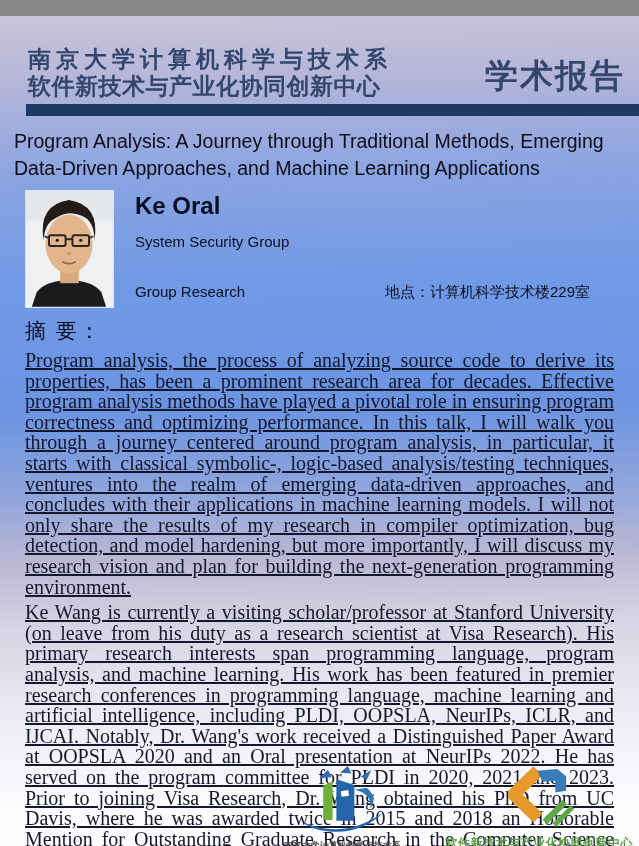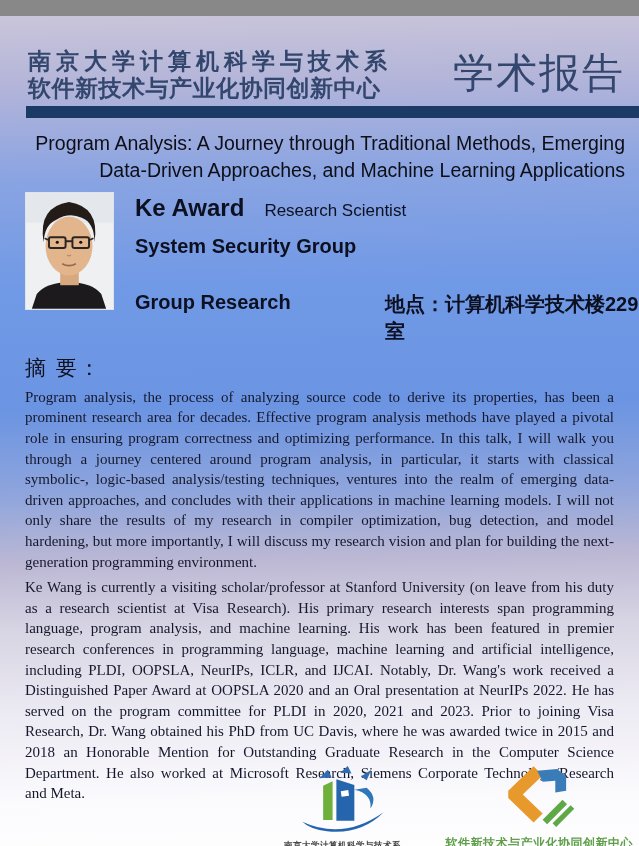--- a/index.html
+++ b/index.html
@@ -21,42 +21,43 @@
       #edebf3 82%,
       #fbfafd 92%,
       #ffffff 100%);
     font-family:"Liberation Sans", sans-serif;
     color:#101322;
   }
   
   .top { display:flex; justify-content:space-between; align-items:flex-end; padding:30px 14px 0 28px; }
   .org-line1 { font-size:23px; font-weight:bold; letter-spacing:5px; color:#33466e; line-height:1.18; }
   .org-line2 { font-size:23px; font-weight:bold; letter-spacing:0.5px; color:#33466e; line-height:1.18; }
-  .badge { font-size:41px; font-weight:normal; letter-spacing:2px; color:#33466e; padding-bottom:1px; }
+  .badge { font-size:33px; font-weight:bold; letter-spacing:2px; color:#33466e; padding-bottom:1px; }
   .rule { height:12px; background:#1b3a66; margin:4px 0 0 26px; }
   
-  .title { font-size:19.5px; font-weight:400; color:#0e0e16; text-align:right; line-height:1.38; padding:12px 14px 0; }
+  .title { font-size:19.5px; font-weight:400; color:#0e0e16; text-align:left; line-height:1.38; padding:12px 14px 0; }
   
   .speaker { display:flex; margin:8px 0 0 25px; }
   .photo { width:89px; height:118px; flex:0 0 auto; border:1px solid #dfe4ec; background:linear-gradient(180deg,#e8ebee,#f6f7f8); }
   .photo svg { display:block; width:100%; height:100%; }
   .info { flex:1; margin-left:21px; padding-top:2px; }
   .name-row { display:flex; align-items:baseline; gap:20px; }
   .name { font-size:24px; font-weight:bold; color:#0c1020; }
   .role { font-size:17px; color:#0c1020; }
-  .grid-row { display:grid; grid-template-columns:250px 1fr; margin-top:13px; font-size:20px; color:#0c1020;font-weight:bold; }
+  .grid-row { display:grid; grid-template-columns:250px 1fr; margin-top:13px; font-size:15px; color:#0c1020; }
   .grid-row.second { margin-top:33px; }
   
   .sect-head { font-size:21px; font-weight:normal; color:#101020; margin:9px 0 0 25px; letter-spacing:2px; }
   .sect-body {
     margin:5px 25px 0 25px;
     font-family:"Liberation Serif", serif;
-    font-size:15px; line-height:20.6px;
+    font-size:20px; line-height:20.6px;
     text-align:justify;
     color:#15182c;
+    text-decoration:underline;
   }
   
   .logos { position:absolute; right:6px; bottom:4px; display:flex; align-items:flex-end; gap:34px; }
   .logo-block { display:flex; flex-direction:column; align-items:center; }
   .logo-block svg { display:block; }
   .logo-cn-1 { font-size:8.5px; font-weight:bold; color:#474747; letter-spacing:0.5px; margin-top:3px; white-space:nowrap; }
   .logo-cn-2 { font-size:12px; font-weight:bold; color:#5f9e4a; letter-spacing:0.5px; margin-top:3px; white-space:nowrap; }
   .logo-en { font-size:4.5px; color:#9aabbd; margin-top:1px; white-space:nowrap; }
 </style>
 </head>
@@ -91,22 +92,21 @@
         <line x1="23.5" y1="48" x2="19" y2="46" stroke="#2a2423" stroke-width="1.5"></line>
         <line x1="64.5" y1="48" x2="69" y2="46" stroke="#2a2423" stroke-width="1.5"></line>
         <circle cx="32" cy="50" r="1.6" fill="#17100e"></circle>
         <circle cx="56" cy="50" r="1.6" fill="#17100e"></circle>
         <path d="M42,63 Q44,65 46,63" stroke="#b9885f" stroke-width="1.2" fill="none"></path>
         <path d="M37,72 Q44,76 51,72" stroke="#9a664a" stroke-width="1.6" fill="none"></path>
       </svg>
     </div>
     <div class="info">
       <div class="name-row">
-        <span class="name">Ke Award</span>
-        <span class="role">Research Scientist</span>
+        <span class="name">Ke Oral</span>
       </div>
       <div class="grid-row">
         <span>System Security Group</span>
       </div>
       <div class="grid-row second">
         <span>Group Research</span>
         <span>地点：计算机科学技术楼229室</span>
       </div>
     </div>
   </section>

